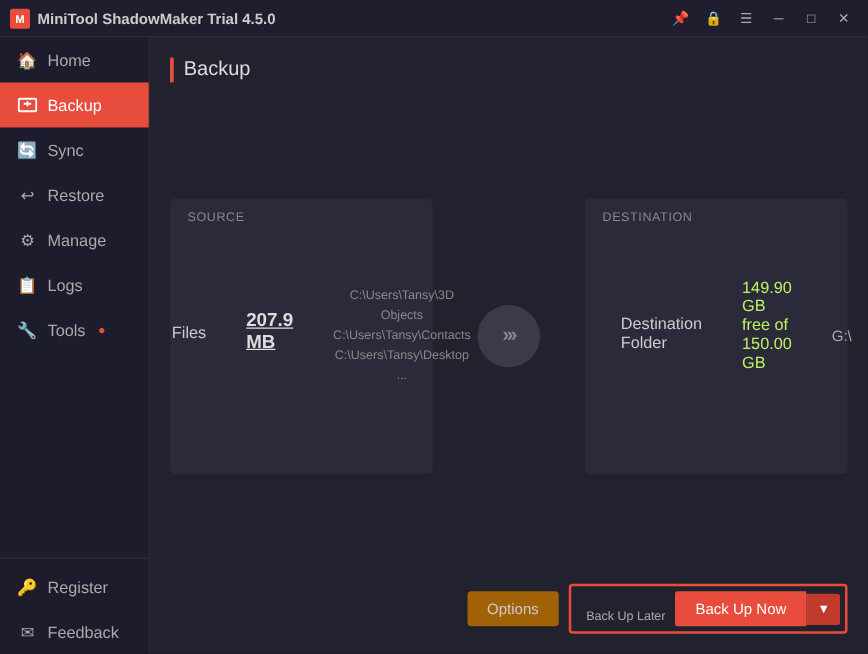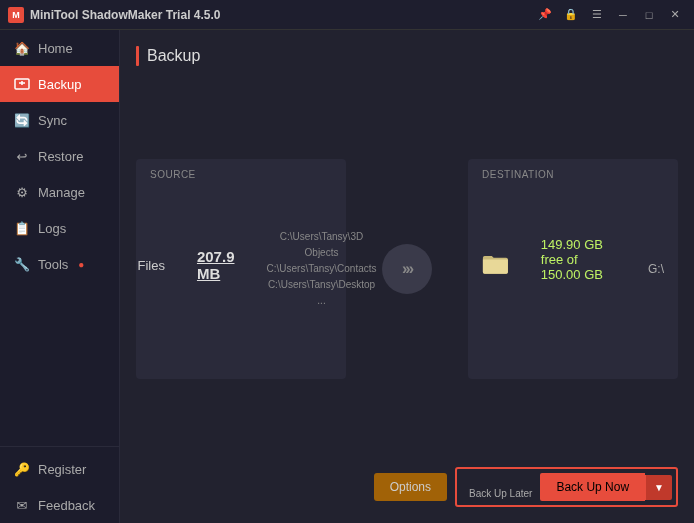--- a/index.html
+++ b/index.html
@@ -250,21 +250,21 @@
       cursor: pointer;
       padding: 2px 8px;
       text-align: right;
     }
     .btn-backup-now-row {
       display: flex;
       align-items: center;
     }
     .btn-backup-now {
       background: #e74c3c;
-      color: #000000;
+      color: #ffffff;
       border: none;
       padding: 7px 16px;
       cursor: pointer;
       font-size: 12px;
       font-weight: 500;
       border-radius: 2px 0 0 2px;
     }
     .btn-backup-arrow {
       background: #c0392b;
       color: white;
@@ -376,20 +376,21 @@
           <span style="font-weight:bold; letter-spacing:-2px;">›››</span>
         </div>
       </div>
 
       <div class="backup-card">
         <span class="card-section-label">DESTINATION</span>
         <svg class="folder-icon folder-svg" viewBox="0 0 60 48" xmlns="http://www.w3.org/2000/svg">
           <path d="M2 10 Q2 6 6 6 L22 6 L26 10 L54 10 Q58 10 58 14 L58 42 Q58 46 54 46 L6 46 Q2 46 2 42 Z" fill="#c8b878"></path>
           <path d="M2 14 L58 14 L58 42 Q58 46 54 46 L6 46 Q2 46 2 42 Z" fill="#e8d898"></path>
         </svg>
+        <span class="card-name">Destination Folder</span>
         <span class="card-free">149.90 GB free of 150.00 GB</span>
         <span class="card-drive">G:\</span>
       </div>
 
     </div>
 
     <div class="bottom-bar">
       <button class="btn-options">Options</button>
       <div class="backup-now-group">
         <button class="btn-backup-later">Back Up Later</button>

